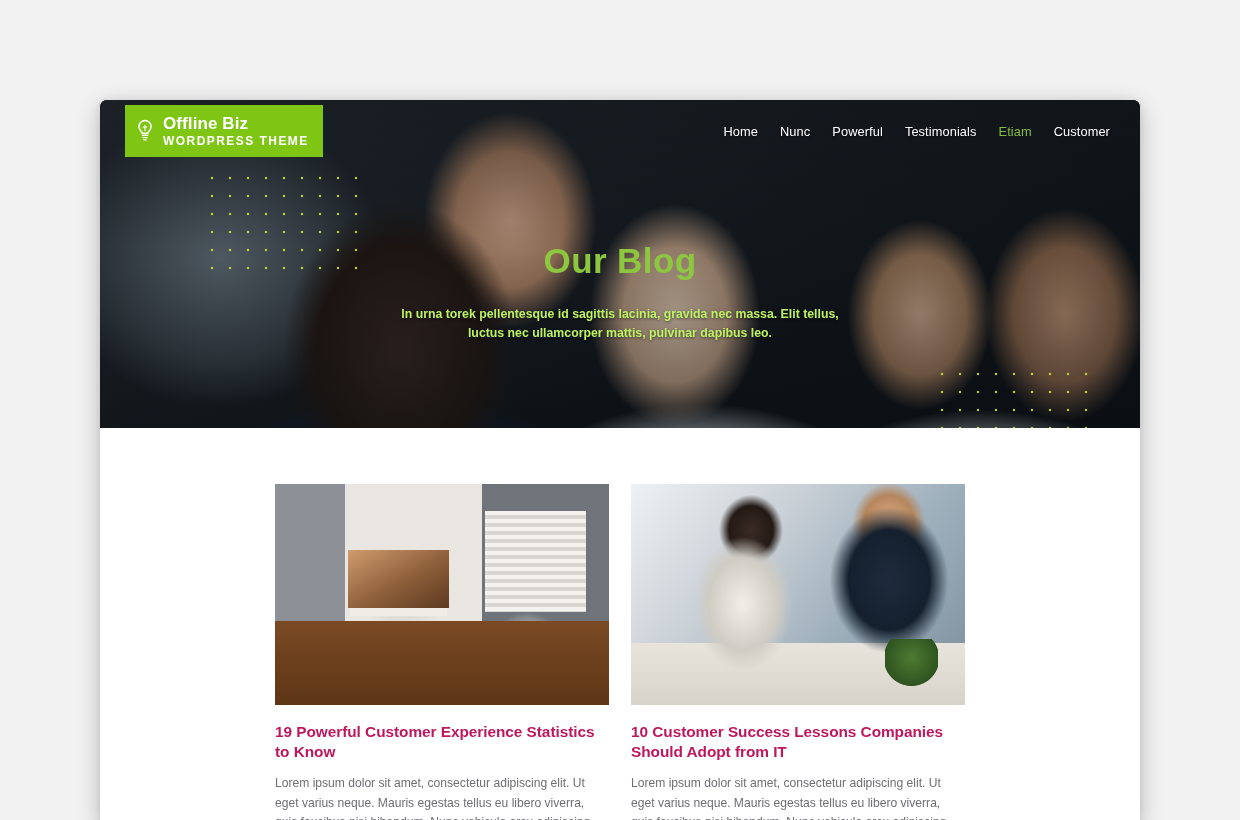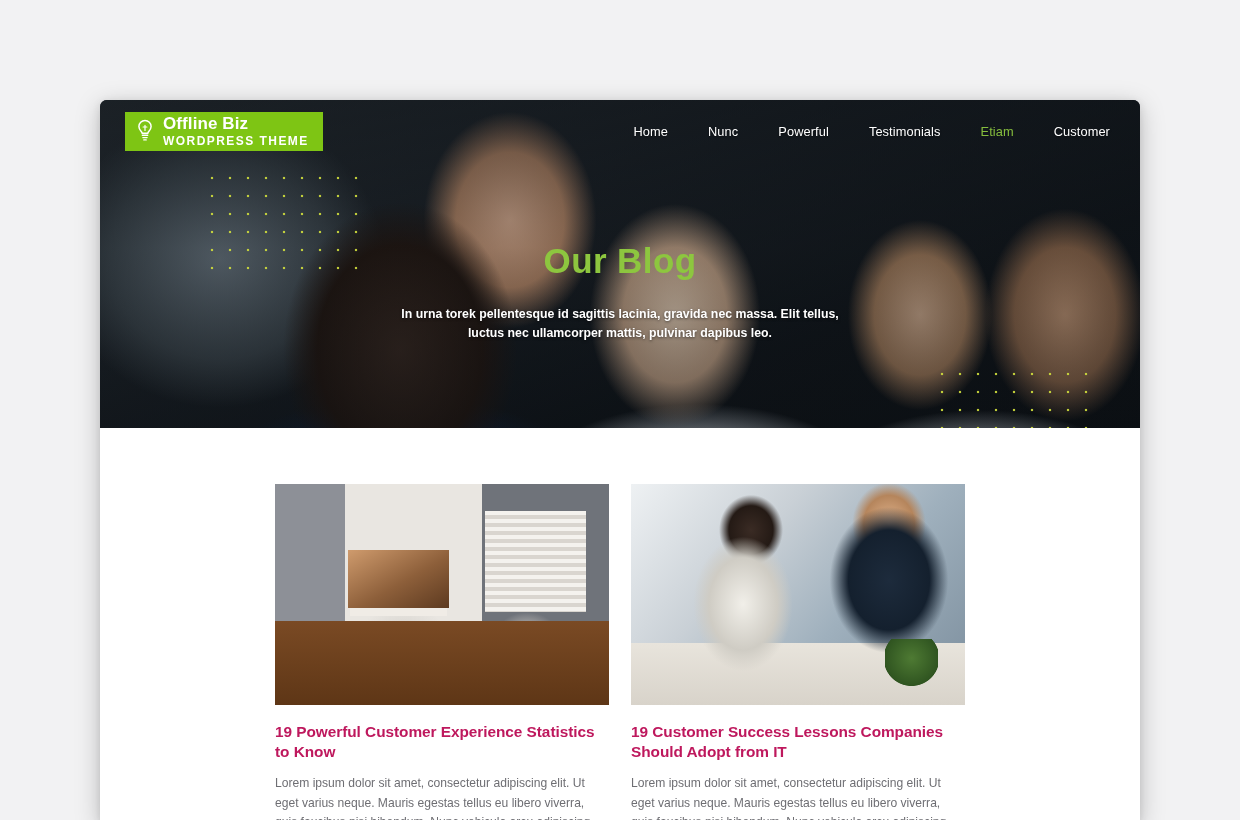--- a/index.html
+++ b/index.html
@@ -88,21 +88,21 @@
     padding: 0 30px 0 25px;
     z-index: 6;
   }
 
   .logo {
     display: flex;
     align-items: center;
     gap: 7px;
     background: #7ec514;
     padding: 6px 14px 6px 9px;
-    height: 39px;
+    height: 52px;
     text-decoration: none;
   }
   .logo-mark {
     width: 22px; height: 26px;
     display: flex; align-items: center; justify-content: center;
     flex: 0 0 auto;
   }
   .logo-text { display: flex; flex-direction: column; line-height: 1; }
   .logo-title {
     color: #ffffff;
@@ -111,21 +111,21 @@
     letter-spacing: .1px;
   }
   .logo-sub {
     color: #ffffff;
     font-size: 12px;
     font-weight: 700;
     letter-spacing: 1.45px;
     margin-top: 3px;
   }
 
-  .nav { display: flex; align-items: center; gap: 40px; justify-content: space-between; }
+  .nav { display: flex; align-items: center; gap: 22px; justify-content: space-between; }
   .nav a {
     color: #ffffff;
     font-size: 12.8px;
     text-decoration: none;
     letter-spacing: .1px;
     white-space: nowrap;
     text-shadow: 0 1px 2px rgba(0,0,0,0.45);
   }
   .nav a.active { color: #8cc63f; text-shadow: none; opacity: .95; }
 
@@ -141,21 +141,21 @@
   .hero-title {
     color: #8dc63f;
     font-size: 35px;
     font-weight: 700;
     letter-spacing: .4px;
     line-height: 1.1;
   }
   .hero-sub {
     margin: 24px auto 0;
     max-width: 470px;
-    color: #ffffff;
+    color: #bef264;
     font-size: 12.3px;
     line-height: 1.62;
     font-weight: 600;
     text-shadow: 0 1px 3px rgba(0,0,0,0.55);
   }
 
   
   .content {
     position: relative;
     background: #ffffff;
@@ -279,21 +279,21 @@
       <div class="posts">
 
         <article>
           <div class="post-thumb thumb-living"></div>
           <h2 class="post-title">19 Powerful Customer Experience Statistics to Know</h2>
           <p class="post-excerpt">Lorem ipsum dolor sit amet, consectetur adipiscing elit. Ut eget varius neque. Mauris egestas tellus eu libero viverra, quis faucibus nisi bibendum. Nunc vehicula arcu adipiscing tempus eleifend. Etiam suscipit lectus ac dui venenatis placerat. Nulla facilisi. Curabitur elit lacus, cursus at nunc sit</p>
         </article>
 
         <article>
           <div class="post-thumb thumb-handshake"></div>
-          <h2 class="post-title">19 Customer Success Lessons Companies Should Adopt from IT</h2>
+          <h2 class="post-title">10 Customer Success Lessons Companies Should Adopt from IT</h2>
           <p class="post-excerpt">Lorem ipsum dolor sit amet, consectetur adipiscing elit. Ut eget varius neque. Mauris egestas tellus eu libero viverra, quis faucibus nisi bibendum. Nunc vehicula arcu adipiscing</p>
         </article>
 
       </div>
     </main>
 
   </div>
 </div>
 
 </body></html>

